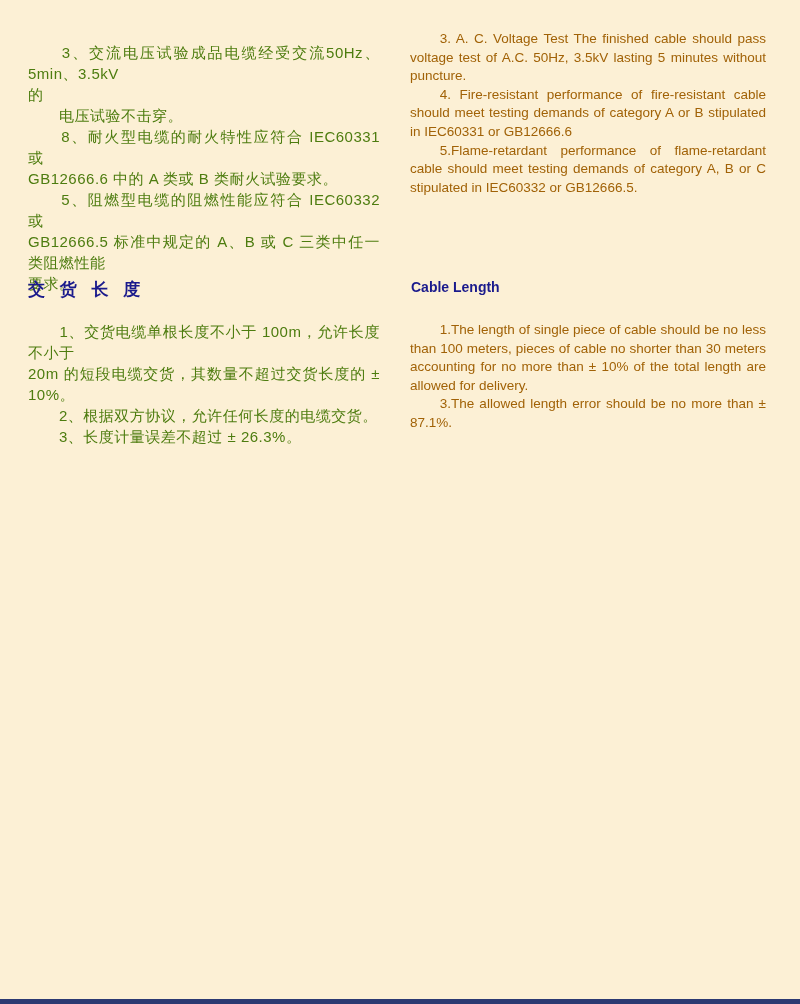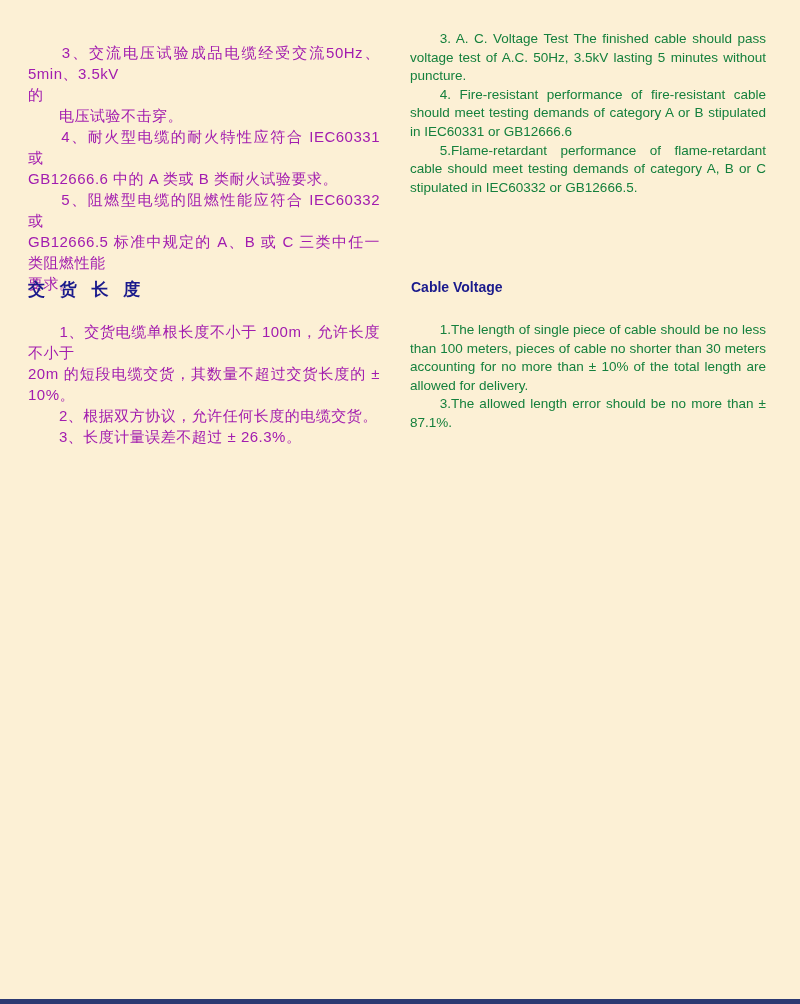--- a/index.html
+++ b/index.html
@@ -17,29 +17,29 @@
     overflow: hidden;
   }
   .col { position: absolute; }
   .zh-col { left: 28px; width: 352px; }
   .en-col { left: 410px; width: 356px; }
 
   p { margin: 0; }
   .zh-par {
     font-size: 15px;
     line-height: 21px;
-    color: #a21caf;
+    color: #4d7c0f;
     letter-spacing: 0.5px;
     white-space: pre-line;      
     text-align: justify;
   }
   .en-par {
     font-size: 13.5px;
     line-height: 18.6px;
-    color: #15803d;
+    color: #a16207;
     text-indent: 2.2em;
     text-align: justify;
   }
   .test-zh  { top: 42px; }
   .test-en  { top: 30px; }
 
   .heading-zh {
     position: absolute;
     left: 28px;
     top: 278px;
@@ -71,35 +71,35 @@
 </style>
 </head>
 <body>
 
 <div class="page">
 
   <div class="col zh-col test-zh">
     <p class="zh-par">　　3、交流电压试验成品电缆经受交流50Hz、5min、3.5kV
 的
 　　电压试验不击穿。</p>
-    <p class="zh-par">　　4、耐火型电缆的耐火特性应符合 IEC60331 或
+    <p class="zh-par">　　8、耐火型电缆的耐火特性应符合 IEC60331 或
 GB12666.6 中的 A 类或 B 类耐火试验要求。</p>
     <p class="zh-par">　　5、阻燃型电缆的阻燃性能应符合 IEC60332 或
 GB12666.5 标准中规定的 A、B 或 C 三类中任一类阻燃性能
 要求。</p>
   </div>
 
   <div class="col en-col test-en">
     <p class="en-par">3. A. C. Voltage Test   The finished cable should pass voltage test of A.C.   50Hz, 3.5kV lasting 5 minutes without puncture.</p>
     <p class="en-par">4. Fire-resistant performance of fire-resistant cable should meet testing demands of category A or B stipulated in IEC60331 or GB12666.6</p>
     <p class="en-par">5.Flame-retardant performance of flame-retardant cable should meet testing demands of category A, B or C stipulated in IEC60332 or GB12666.5.</p>
   </div>
 
   <div class="heading-zh">交 货 长 度</div>
-  <div class="heading-en">Cable Voltage</div>
+  <div class="heading-en">Cable Length</div>
 
   <div class="col zh-col delivery-zh">
     <p class="zh-par">　　1、交货电缆单根长度不小于 100m，允许长度不小于
 20m 的短段电缆交货，其数量不超过交货长度的 ± 10%。</p>
     <p class="zh-par">　　2、根据双方协议，允许任何长度的电缆交货。</p>
     <p class="zh-par">　　3、长度计量误差不超过 ± 26.3%。</p>
   </div>
 
   <div class="col en-col delivery-en">
     <p class="en-par">1.The length of single piece of cable should be no less than 100 meters, pieces of cable no shorter than 30 meters accounting for no more than  ± 10% of the total length are allowed for delivery.</p>

